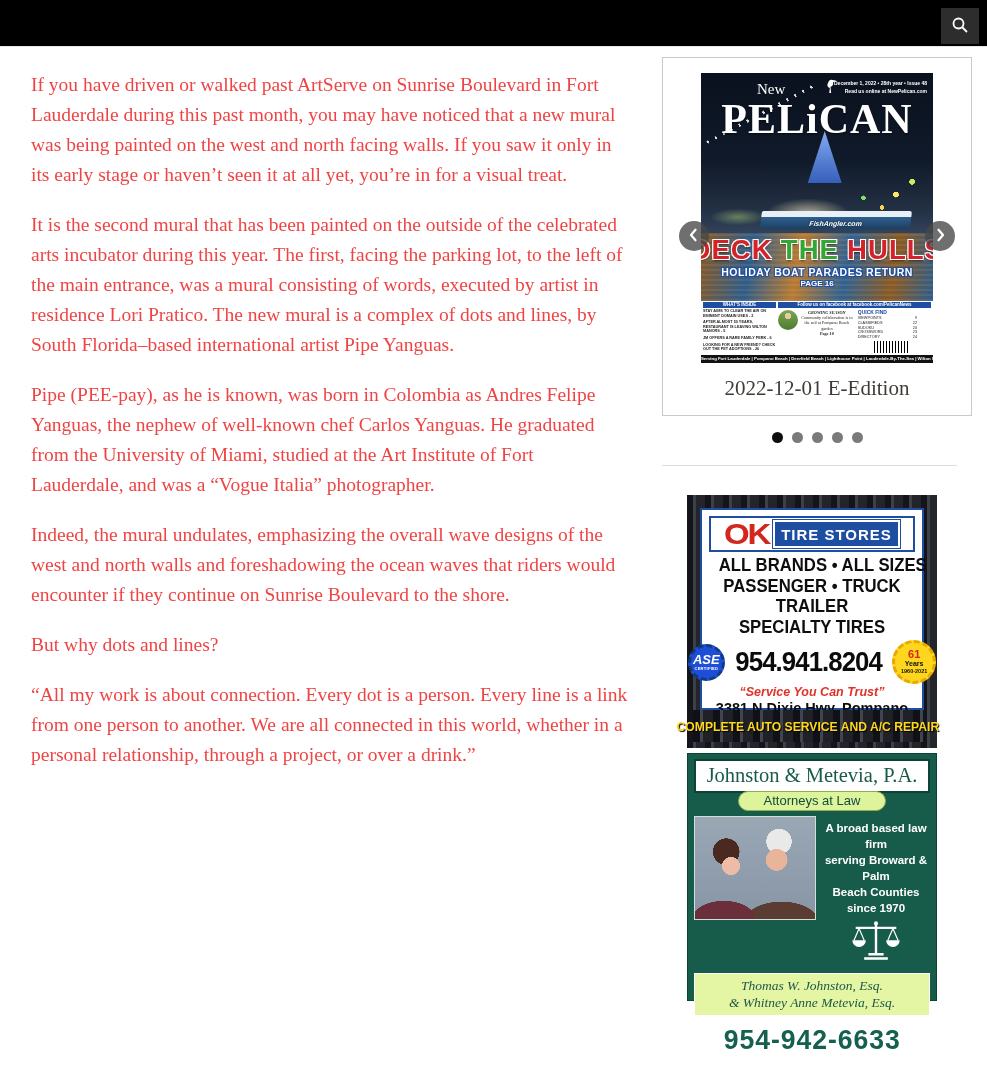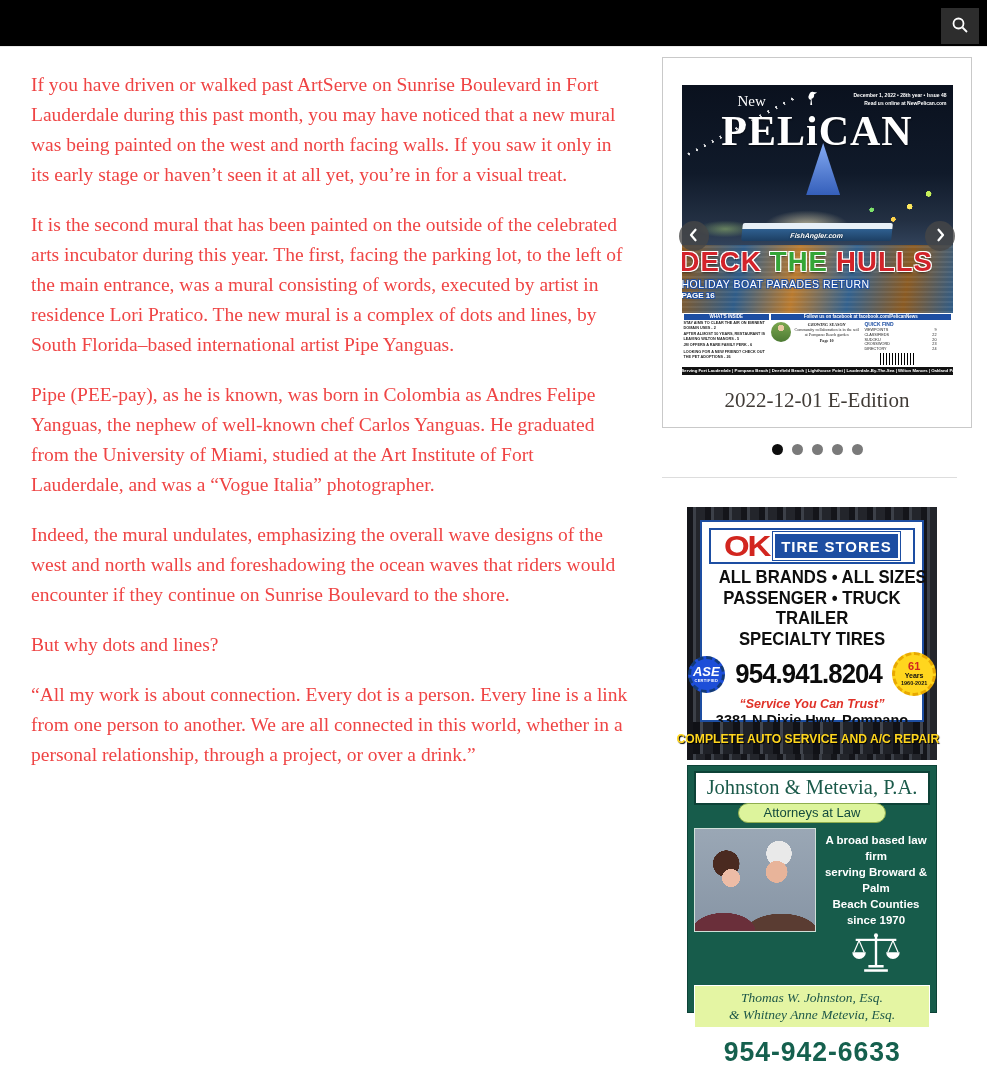--- a/index.html
+++ b/index.html
@@ -11,21 +11,21 @@
   .search-btn { position:absolute; right:8px; top:8px; width:38px; height:36px; background:#2d2d2d; border:none; display:flex; align-items:center; justify-content:center; cursor:pointer; }
 
   
   .article { position:absolute; left:31px; top:70px; width:600px; font-family:"Liberation Serif", serif; font-size:19.5px; line-height:30px; color:#ef4444; }
   .article p { margin:0 0 20px 0; }
 
   
   .sidebar { position:absolute; left:662px; top:57px; width:310px; }
 
   .carousel-box { border:1px solid #c9c9c9; background:#fff; padding:15px 0 14px; text-align:center; position:relative; }
-  .cover { position:relative; width:271px; height:290px; margin:12px auto; display:flex; flex-direction:column; overflow:hidden; cursor:pointer; text-align:left; }
+  .cover { position:relative; width:232px; height:290px; margin:0 auto; display:flex; flex-direction:column; overflow:hidden; cursor:pointer; text-align:left; }
   .cover-photo { position:relative; height:160px;
     background:
       radial-gradient(circle 5px at 84% 76%, #ffe95e 0 55%, transparent 60%),
       radial-gradient(circle 5px at 91% 68%, #c7f05a 0 55%, transparent 60%),
       radial-gradient(circle 4px at 78% 84%, #ffd24a 0 55%, transparent 60%),
       radial-gradient(circle 4px at 70% 78%, #7ee26a 0 55%, transparent 60%),
       radial-gradient(ellipse 60px 22px at 46% 88%, rgba(255,240,190,.65), transparent 70%),
       radial-gradient(ellipse 40px 12px at 16% 90%, rgba(180,220,120,.45), transparent 70%),
       linear-gradient(#0a111e 0%, #101a2a 55%, #233043 85%, #31425a 100%);
   }
@@ -36,25 +36,25 @@
   .hull { position:absolute; left:60px; bottom:4px; width:150px; height:18px; background:linear-gradient(#e8f0f7 0 35%, #2e5e8e 36%, #1d3f63); transform:skewX(-6deg); border-radius:2px; display:flex; align-items:flex-end; justify-content:center; }
   .hull span { color:#fff; font-size:7px; font-style:italic; font-weight:bold; line-height:10px; text-shadow:0 0 2px #123; }
   .masthead-new { position:absolute; left:56px; top:8px; color:#fff; font-family:"Liberation Serif", serif; font-size:15px; }
   .masthead-main { position:absolute; left:0; top:22px; width:100%; text-align:center; color:#fff; font-family:"Liberation Serif", serif; font-weight:bold; font-size:42px; letter-spacing:1px; text-shadow:0 1px 2px rgba(0,0,0,.6); }
   .pelican-bird { position:absolute; left:122px; top:4px; }
   .dateline { position:absolute; right:6px; top:6px; text-align:right; color:#fff; font-size:5px; font-weight:bold; line-height:8px; }
   .cover-water { position:relative; height:68px;
     background:
       repeating-linear-gradient(0deg, rgba(255,255,255,.07) 0 2px, transparent 2px 5px),
       linear-gradient(100deg, #8a5a22, #2f5c88 22%, #b97a2e 42%, #33618d 62%, #8a5a22 82%, #2f5c88);
-    display:flex; flex-direction:column; align-items:flex-start; justify-content:flex-start; }
+    display:flex; flex-direction:column; align-items:center; justify-content:flex-start; }
   .deck-line { display:flex; gap:8px; margin-top:2px; font-weight:900; font-size:27px; line-height:30px; letter-spacing:1px; transform:scaleX(1.02);
     text-shadow:-1px -1px 0 #fff, 1px -1px 0 #fff, -1px 1px 0 #fff, 1px 1px 0 #fff, 0 2px 2px rgba(0,0,0,.5); }
   .deck-red { color:#d3232a; } .deck-green { color:#35a536; }
-  .subhead { color:#fff; font-weight:400; font-size:10.5px; letter-spacing:.5px; margin-top:1px;
+  .subhead { color:#fff; font-weight:700; font-size:10.5px; letter-spacing:.5px; margin-top:1px;
     text-shadow:-1px -1px 0 #1d4ea2, 1px -1px 0 #1d4ea2, -1px 1px 0 #1d4ea2, 1px 1px 0 #1d4ea2; }
   .subhead-page { color:#fff; font-weight:900; font-size:8px; margin-top:1px;
     text-shadow:-1px -1px 0 #1d4ea2, 1px -1px 0 #1d4ea2, -1px 1px 0 #1d4ea2, 1px 1px 0 #1d4ea2; }
   .cover-strip { height:54px; background:#fff; font-size:4px; }
   .strip-bars { display:flex; height:7px; gap:2px; padding:1px 2px 0; }
   .bar-blue { background:#1d4ea2; color:#fff; font-weight:bold; text-align:center; line-height:6px; font-size:4.5px; }
   .strip-bars .b1 { width:32%; } .strip-bars .b2 { flex:1; }
   .strip-cols { display:flex; padding:1px 2px; height:39px; }
   .col-inside { width:32%; color:#222; line-height:4.6px; font-size:3.8px; font-weight:bold; }
   .col-inside p { margin-bottom:2px; }

